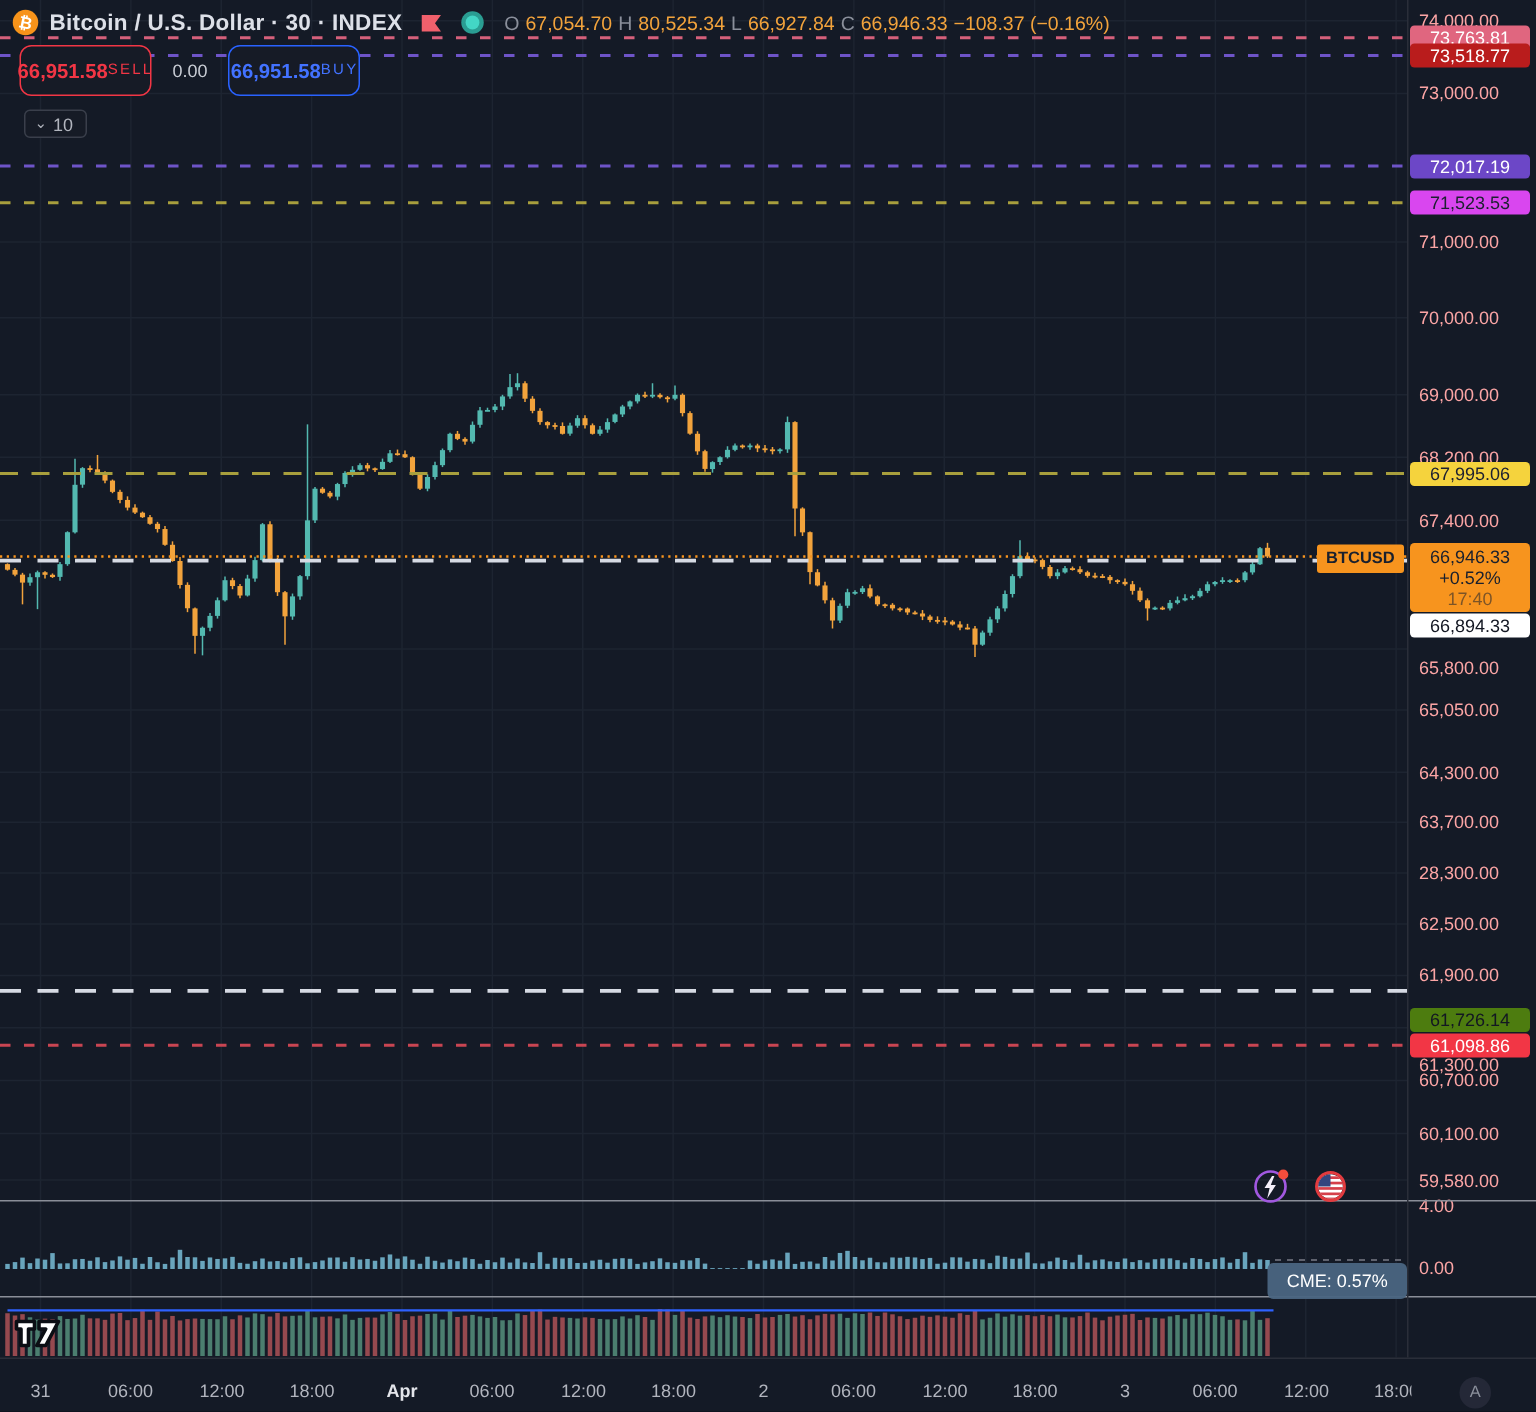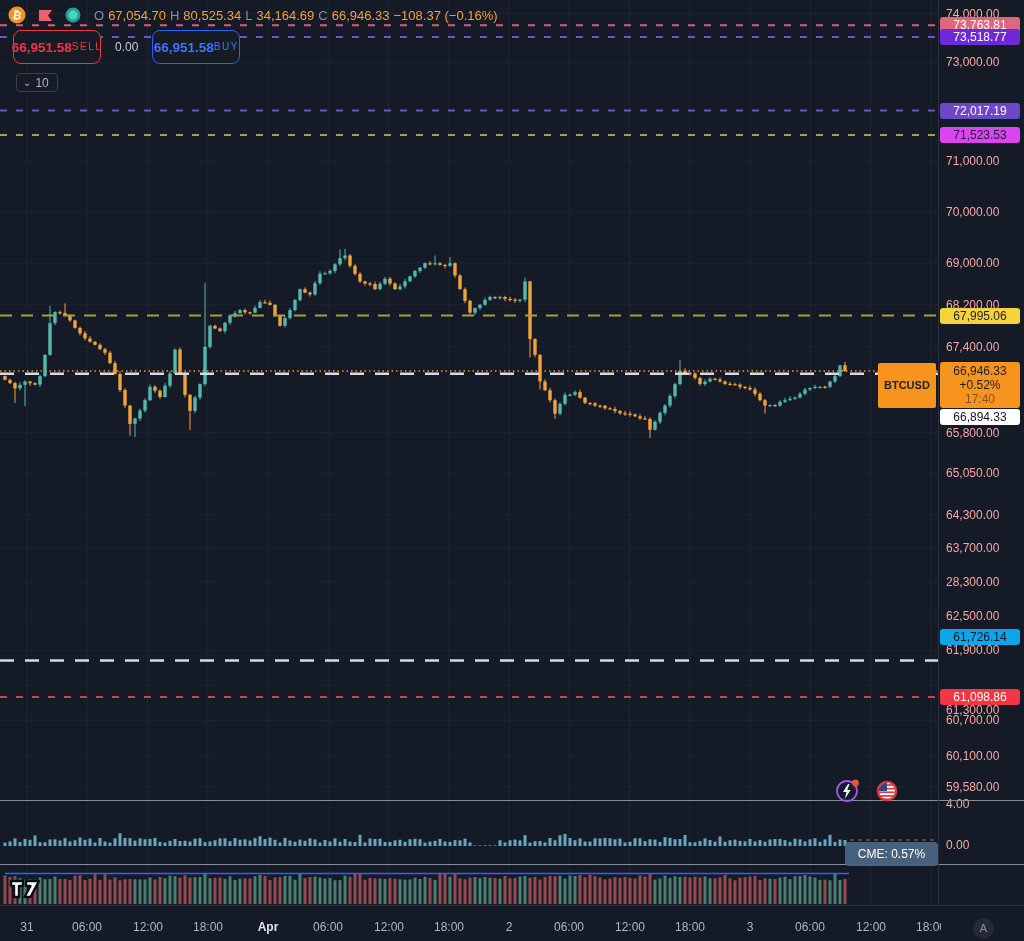--- a/index.html
+++ b/index.html
@@ -10,21 +10,21 @@
   .pane-divider{position:absolute;left:0;width:1024px;height:1px;background:#8a8e98;z-index:3;}
   .axis-border{position:absolute;top:0;height:905px;width:1px;background:#2a2e39;z-index:3;}
   .time-border{position:absolute;left:0;top:905px;width:1024px;height:1px;background:#2a2e39;z-index:3;}
   .axis-label{position:absolute;left:946px;font-size:12px;color:#fca5a5;z-index:2;white-space:nowrap;}
   .axis-badge{position:absolute;left:940px;width:80px;height:16px;line-height:16px;border-radius:3px;
               font-size:12px;text-align:center;z-index:4;white-space:nowrap;}
   .current-badge{position:absolute;left:940px;width:80px;border-radius:3px;font-size:12px;text-align:center;
                  z-index:5;padding:2px 0;}
   .current-badge .cts{opacity:.55;}
   .symbol-tag{position:absolute;height:15px;line-height:15px;border-radius:2px;font-size:11px;font-weight:bold;
-              text-align:center;z-index:5;padding:15px 6px;}
+              text-align:center;z-index:5;padding:2px 6px;}
   .time-label{position:absolute;top:920px;transform:translateX(-50%);font-size:12px;color:#b2b5be;z-index:2;}
   .time-label.bold{font-weight:bold;color:#e3e5ea;}
   #time-clip{position:absolute;left:0;top:905px;width:941px;height:36px;overflow:hidden;z-index:2;}
   #time-clip .time-label{top:15px;}
   #header{position:absolute;left:8px;top:6px;display:flex;align-items:center;gap:7px;z-index:6;}
   #symbol-title{font-size:15px;font-weight:600;color:#dde0e8;letter-spacing:.2px;}
   #ohlc-row{display:flex;align-items:center;gap:4px;font-size:13px;margin-left:6px;}
   .ohlc-letter{color:#8a8f9b;}
   .ohlc-value{color:#f2a33c;}
   #trade-panel{position:absolute;left:13px;top:30px;display:flex;align-items:center;gap:8px;z-index:6;}
@@ -777,34 +777,35 @@
   <div class="pane-divider" style="top:800px"></div>
   <div class="pane-divider" style="top:864px"></div>
   <div class="axis-border" style="left:938px"></div>
   <div class="time-border"></div>
 
   <div id="header">
     <svg width="18" height="18">
       <circle cx="9" cy="9" r="8.5" fill="#f7931a"></circle>
       <text x="9" y="13" font-size="11" font-weight="bold" fill="#ffffff" text-anchor="middle" transform="rotate(12 9 9)">₿</text>
     </svg>
+    <span id="symbol-title">Bitcoin / U.S. Dollar · 30 · INDEX</span>
     <svg width="15" height="13" style="margin-left:6px">
       <path d="M0,1 h13 l-4,5.5 4,5.5 h-13 z" fill="#f0606c"></path>
     </svg>
     <svg width="16" height="16" style="margin-left:4px">
       <circle cx="8" cy="8" r="7.5" fill="#2a9d92"></circle>
       <circle cx="8" cy="8" r="4.6" fill="#43d6c5"></circle>
     </svg>
     <div id="ohlc-row">
       <span class="ohlc-letter">O</span>
       <span class="ohlc-value">67,054.70</span>
       <span class="ohlc-letter">H</span>
       <span class="ohlc-value">80,525.34</span>
       <span class="ohlc-letter">L</span>
-      <span class="ohlc-value">34,164.69</span>
+      <span class="ohlc-value">66,927.84</span>
       <span class="ohlc-letter">C</span>
       <span class="ohlc-value">66,946.33</span>
       <span class="ohlc-value">−108.37 (−0.16%)</span>
     </div>
   </div>
 
   <div id="trade-panel">
     <div class="trade-btn" id="sell-btn">
       <span class="tprice">66,951.58</span>
       <span class="tlabel">SELL</span>
@@ -856,40 +857,40 @@
   <div id="auto-btn">A</div>
 
   <div id="axis-layer">
       <div class="axis-label" style="top:7px">74,000.00</div>
       <div class="axis-label" style="top:55px">73,000.00</div>
       <div class="axis-label" style="top:154px">71,000.00</div>
       <div class="axis-label" style="top:205px">70,000.00</div>
       <div class="axis-label" style="top:256px">69,000.00</div>
       <div class="axis-label" style="top:298px">68,200.00</div>
       <div class="axis-label" style="top:340px">67,400.00</div>
-      <div class="axis-label" style="top:426px">65,800.00</div>
+      <div class="axis-label" style="top:438px">65,800.00</div>
       <div class="axis-label" style="top:466px">65,050.00</div>
       <div class="axis-label" style="top:508px">64,300.00</div>
       <div class="axis-label" style="top:541px">63,700.00</div>
       <div class="axis-label" style="top:575px">28,300.00</div>
       <div class="axis-label" style="top:609px">62,500.00</div>
       <div class="axis-label" style="top:643px">61,900.00</div>
       <div class="axis-label" style="top:703px">61,300.00</div>
       <div class="axis-label" style="top:713px">60,700.00</div>
       <div class="axis-label" style="top:749px">60,100.00</div>
       <div class="axis-label" style="top:780px">59,580.00</div>
       <div class="axis-label" style="top:797px">4.00</div>
       <div class="axis-label" style="top:838px">0.00</div>
       <div class="axis-badge" style="top:17px;background:#e0667f;color:#ffffff">73,763.81</div>
-      <div class="axis-badge" style="top:29px;background:#6d28d9;color:#ffffff">73,518.77</div>
+      <div class="axis-badge" style="top:29px;background:#b91c1c;color:#ffffff">73,518.77</div>
       <div class="axis-badge" style="top:103px;background:#6c47c7;color:#ffffff">72,017.19</div>
       <div class="axis-badge" style="top:127px;background:#d946ef;color:#1c2030">71,523.53</div>
       <div class="axis-badge" style="top:308px;background:#f5d33d;color:#1c2030">67,995.06</div>
       <div class="axis-badge" style="top:409px;background:#ffffff;color:#131722">66,894.33</div>
-      <div class="axis-badge" style="top:629px;background:#0ea5e9;color:#131722">61,726.14</div>
+      <div class="axis-badge" style="top:672px;background:#4d7c0f;color:#131722">61,726.14</div>
       <div class="axis-badge" style="top:689px;background:#f23645;color:#ffffff">61,098.86</div>
       <div class="current-badge" style="top:362px;background:#f7941e;color:#19202e">
         <div>66,946.33</div>
         <div>+0.52%</div>
         <div class="cts">17:40</div>
       </div>
       <div class="symbol-tag" style="left:878px;top:363px;background:#f7941e;color:#19202e">BTCUSD</div>
     </div>
   <div id="time-clip">
       <div class="time-label" style="left:27px">31</div>

